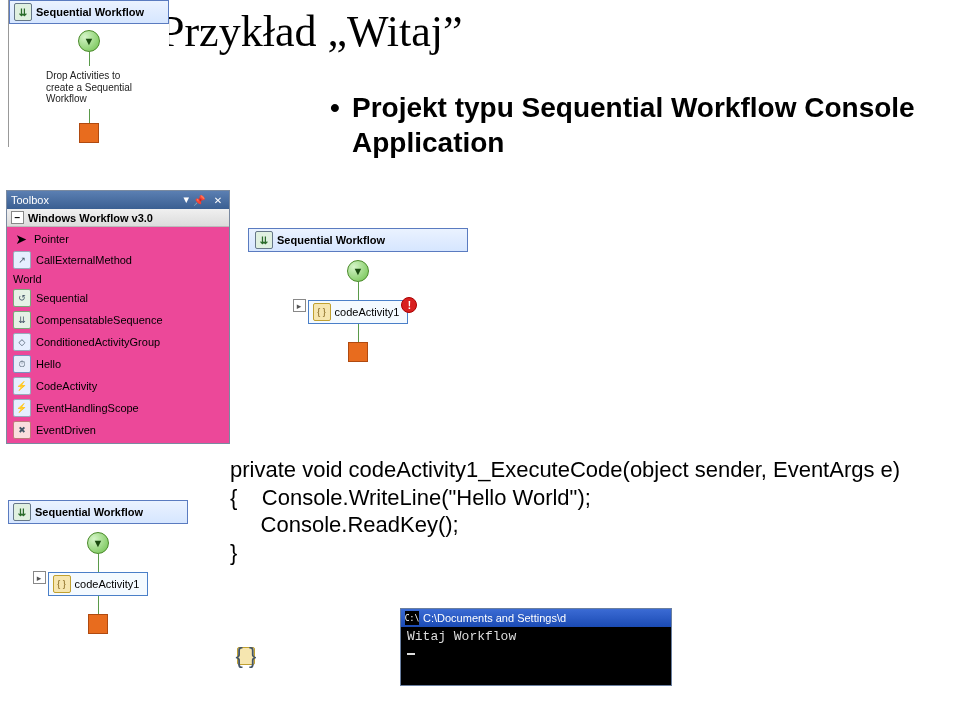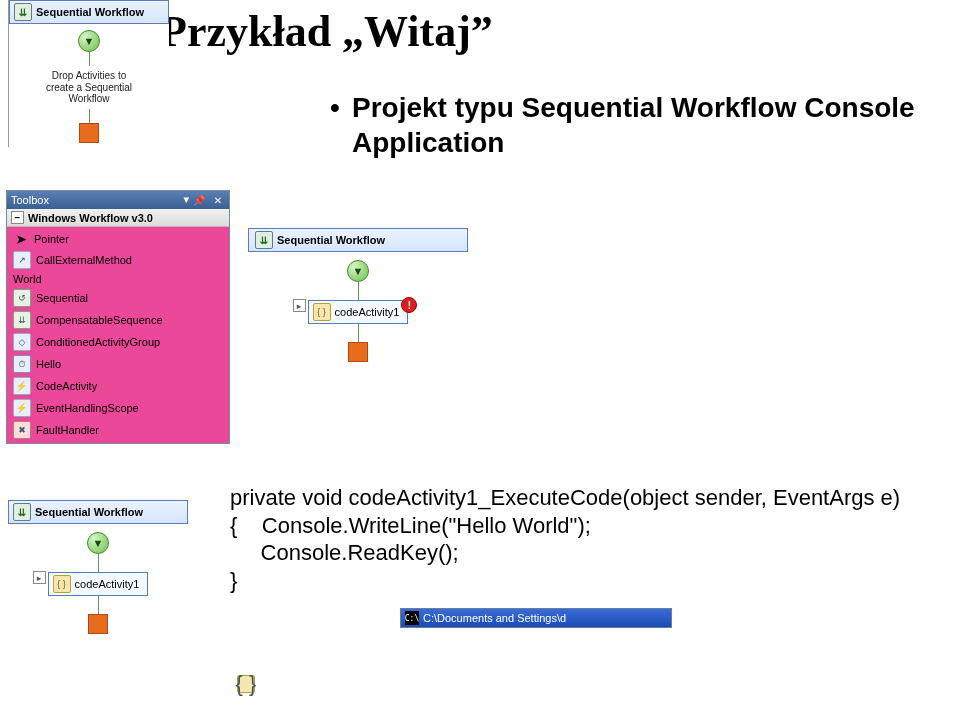--- a/index.html
+++ b/index.html
@@ -12,21 +12,21 @@
     background: #fff;
     position: relative;
     overflow: hidden;
   }
   .title {
     position: absolute;
     top: 6px;
     left: 160px;
     font-family: "Times New Roman", serif;
     font-size: 44px;
-    font-weight: 700;
+    font-weight: 400;
     text-align: center;
   }
   .bullets {
     position: absolute;
     top: 62px;
     left: 290px;
     font-family: Arial, sans-serif;
     font-size: 28px;
     line-height: 1.25;
     font-weight: bold;
@@ -73,21 +73,21 @@
   }
   .down-circle {
     width:20px; height:20px; border-radius:50%;
     background: radial-gradient(circle at 30% 30%, #d5f5c8, #6cc04a);
     border:1px solid #4a8a2a;
     display:flex;align-items:center;justify-content:center;
     color:#1a4a10; font-size:11px;
   }
   .vline { width:1px; background:#5a9a4a; }
   .drophint {
-    font-size:10px; text-align:center; line-height:1.15;
+    font-size:10px; line-height:1.15;
     color:#222; margin:4px 0;
   }
   .end-box {
     width:18px;height:18px;
     background:#e86c1e; border:1px solid #b04a10;
   }
 
   
   .toolbox {
     position: absolute;
@@ -194,21 +194,21 @@
     font-weight:bold; font-size:11px;
   }
   .seqdesigner-bottom .body{
     display:flex;flex-direction:column;align-items:center;
     padding:8px 4px;
   }
 
   
   .code {
     position:absolute;
-    top:484px; left:230px;
+    top:456px; left:230px;
     font-family: Arial, sans-serif;
     font-size:22px;
     line-height:1.25;
     white-space:pre;
   }
 
   
   .console {
     position:absolute;
     top:608px; left:400px;
@@ -305,21 +305,21 @@
     <div class="toolbox-item">
       <span class="tb-icon">⚡</span>
       <span>CodeActivity</span>
     </div>
     <div class="toolbox-item">
       <span class="tb-icon">⚡</span>
       <span>EventHandlingScope</span>
     </div>
     <div class="toolbox-item">
       <span class="tb-icon fault">✖</span>
-      <span>FaultHandler</span>
+      <span>EventDriven</span>
     </div>
   </div>
 </div>
 
 <div class="designer-center">
   <div class="dtitle">
     <span class="seqicon">⇊</span>
     <span>Sequential Workflow</span>
   </div>
   <div class="dbody">
@@ -357,13 +357,15 @@
 <div class="code"><span>private void codeActivity1_ExecuteCode(object sender, EventArgs e)</span>
 <span>{    Console.WriteLine("Hello World");</span>
 <span>     Console.ReadKey();</span>
 <span>}</span></div>
 
 <div class="console">
   <div class="console-title">
     <span class="cmd-icon">C:\</span>
     <span>C:\Documents and Settings\d</span>
   </div>
+  <div class="console-body"><span>Witaj Workflow</span>
+<span class="cursor"></span></div>
 </div>
 
 </body></html>

